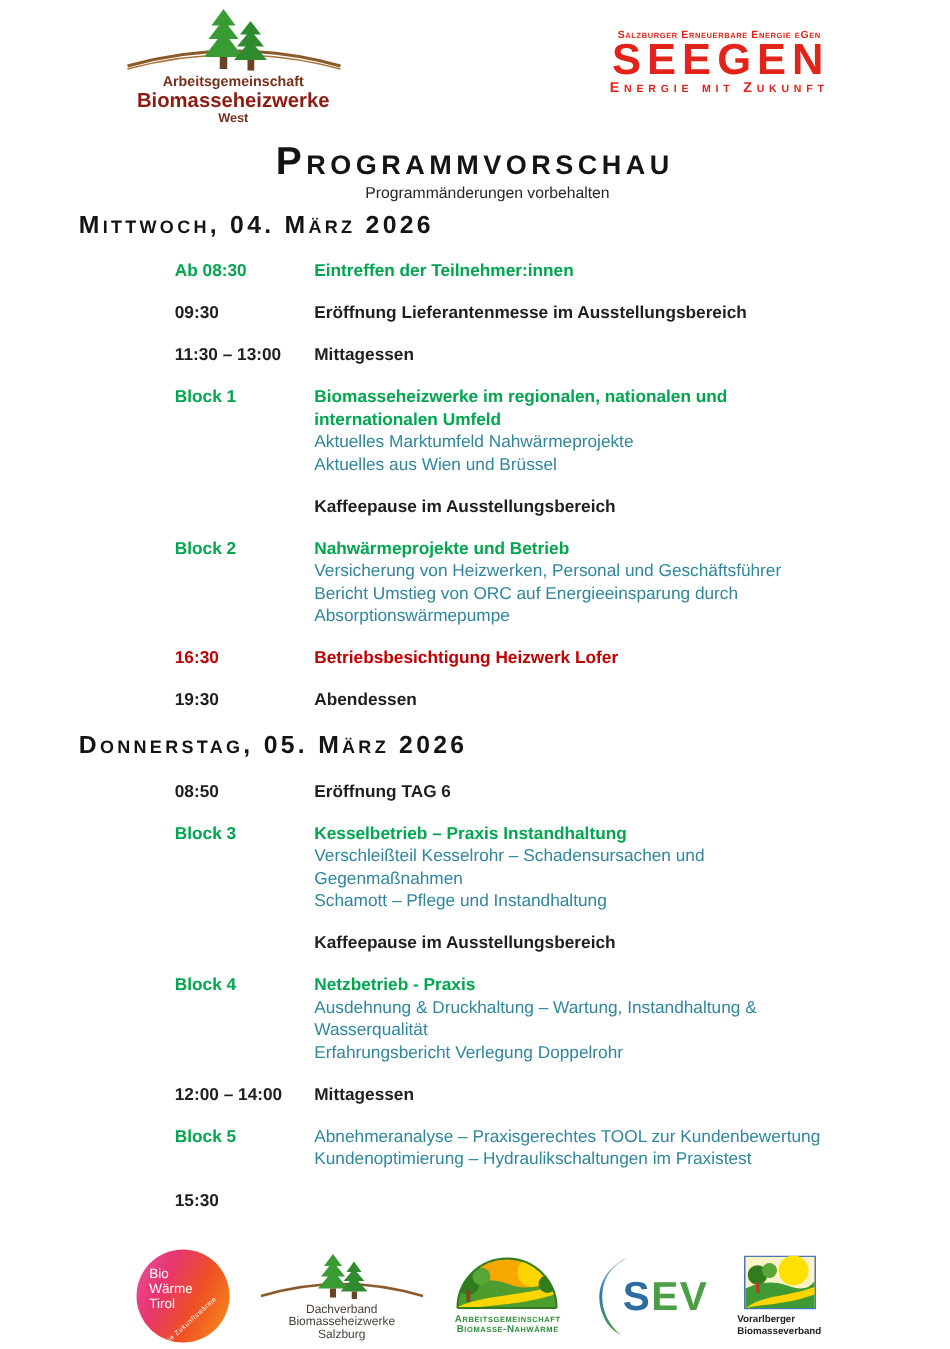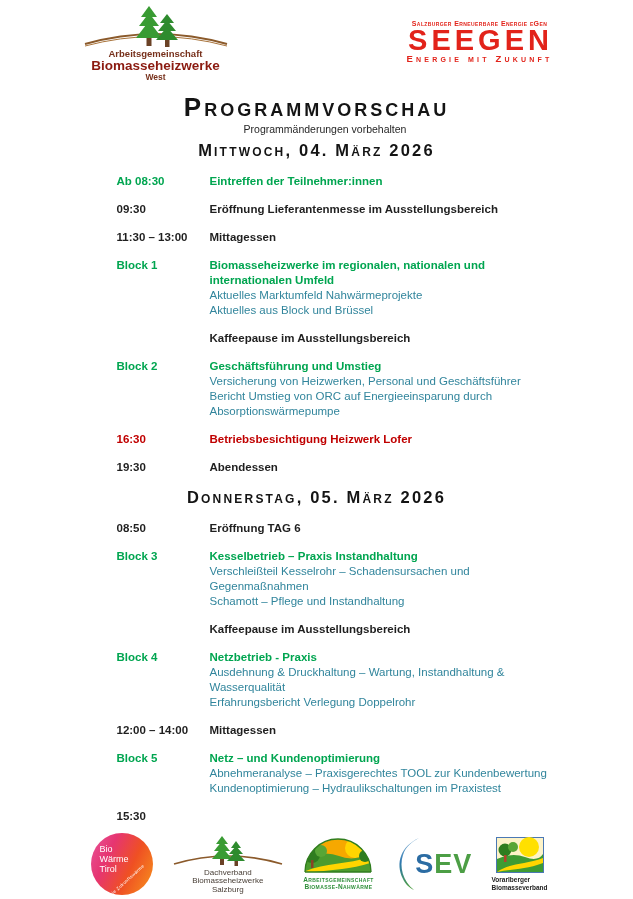--- a/index.html
+++ b/index.html
@@ -24,21 +24,21 @@
   .sg-line1{font-size:7px;font-weight:700;font-variant:small-caps;letter-spacing:.4px;white-space:nowrap;}
   .sg-line2{font-size:29px;font-weight:800;letter-spacing:4px;line-height:27px;margin-left:2px;}
   .sg-line3{font-size:9.5px;font-weight:700;font-variant:small-caps;letter-spacing:3.2px;line-height:10px;}
 
   
   .title{margin-top:12px;text-align:center;font-size:26px;font-weight:700;font-variant:small-caps;letter-spacing:3px;color:#141414;}
   .subtitle{text-align:center;font-size:10.5px;color:#262626;margin-top:0px;padding-left:17px;}
 
   
   .sched{margin-top:6px;}
-  .day-heading{text-align:center;font-size:16.5px;font-weight:700;font-variant:small-caps;letter-spacing:2.2px;color:#141414;margin:4px 0 14px 0;}
+  .day-heading{font-size:16.5px;font-weight:700;font-variant:small-caps;letter-spacing:2.2px;color:#141414;margin:4px 0 14px 0;}
   .row{display:flex;margin-bottom:13px;}
   .time{flex:0 0 93px;padding-left:64px;font-size:11.5px;font-weight:700;line-height:15px;white-space:nowrap;}
   .content{flex:1;padding-right:20px;}
   .line{font-size:11.5px;line-height:15px;}
   .green{color:#00A550;}
   .lgreen{color:#00A550;font-weight:700;}
   .teal{color:#31859C;font-weight:400;}
   .black{color:#1f1f1f;}
   .lblack{color:#1f1f1f;font-weight:700;}
   .red{color:#C00000;}
@@ -120,33 +120,33 @@
         <div class="time black">11:30 – 13:00</div>
         <div class="content">
           <div class="line lblack">Mittagessen</div>
         </div>
       </div>
       <div class="row">
         <div class="time green">Block 1</div>
         <div class="content">
           <div class="line lgreen">Biomasseheizwerke im regionalen, nationalen und internationalen Umfeld</div>
           <div class="line teal">Aktuelles Marktumfeld Nahwärmeprojekte</div>
-          <div class="line teal">Aktuelles aus Block und Brüssel</div>
+          <div class="line teal">Aktuelles aus Wien und Brüssel</div>
         </div>
       </div>
       <div class="row">
         <div class="time black"></div>
         <div class="content">
           <div class="line lblack">Kaffeepause im Ausstellungsbereich</div>
         </div>
       </div>
       <div class="row">
         <div class="time green">Block 2</div>
         <div class="content">
-          <div class="line lgreen">Geschäftsführung und Umstieg</div>
+          <div class="line lgreen">Nahwärmeprojekte und Betrieb</div>
           <div class="line teal">Versicherung von Heizwerken, Personal und Geschäftsführer</div>
           <div class="line teal">Bericht Umstieg von ORC auf Energieeinsparung durch Absorptionswärmepumpe</div>
         </div>
       </div>
       <div class="row">
         <div class="time red">16:30</div>
         <div class="content">
           <div class="line lred">Betriebsbesichtigung Heizwerk Lofer</div>
         </div>
       </div>
@@ -187,21 +187,20 @@
       </div>
       <div class="row">
         <div class="time black">12:00 – 14:00</div>
         <div class="content">
           <div class="line lblack">Mittagessen</div>
         </div>
       </div>
       <div class="row">
         <div class="time green">Block 5</div>
         <div class="content">
-          <div class="line lgreen">Netz – und Kundenoptimierung</div>
           <div class="line teal">Abnehmeranalyse – Praxisgerechtes TOOL zur Kundenbewertung</div>
           <div class="line teal">Kundenoptimierung – Hydraulikschaltungen im Praxistest</div>
         </div>
       </div>
       <div class="row">
         <div class="time black">15:30</div>
       </div>
     </div>
 
   <div class="footer">

